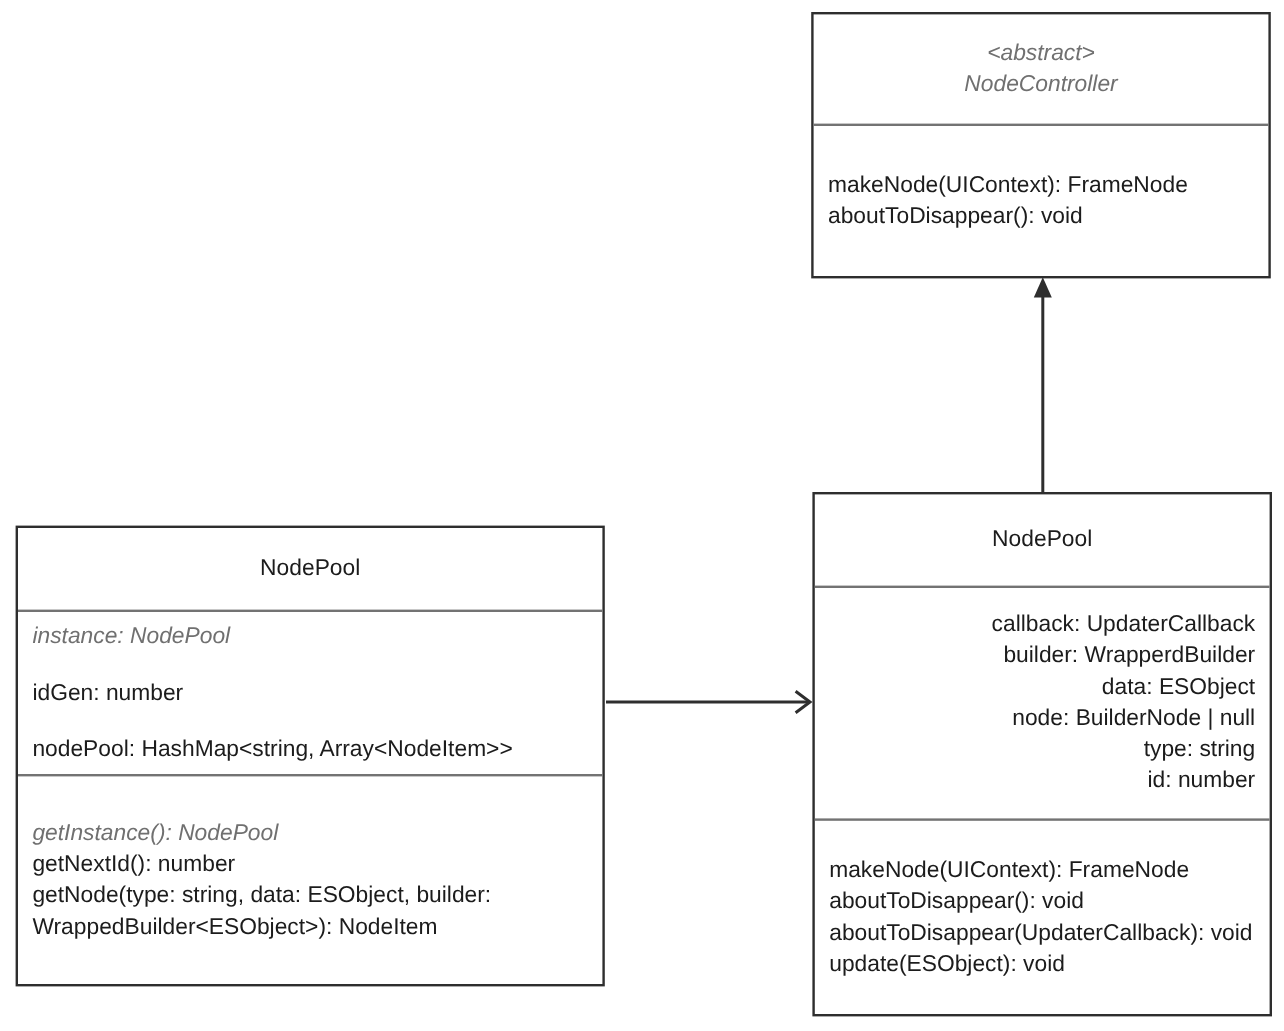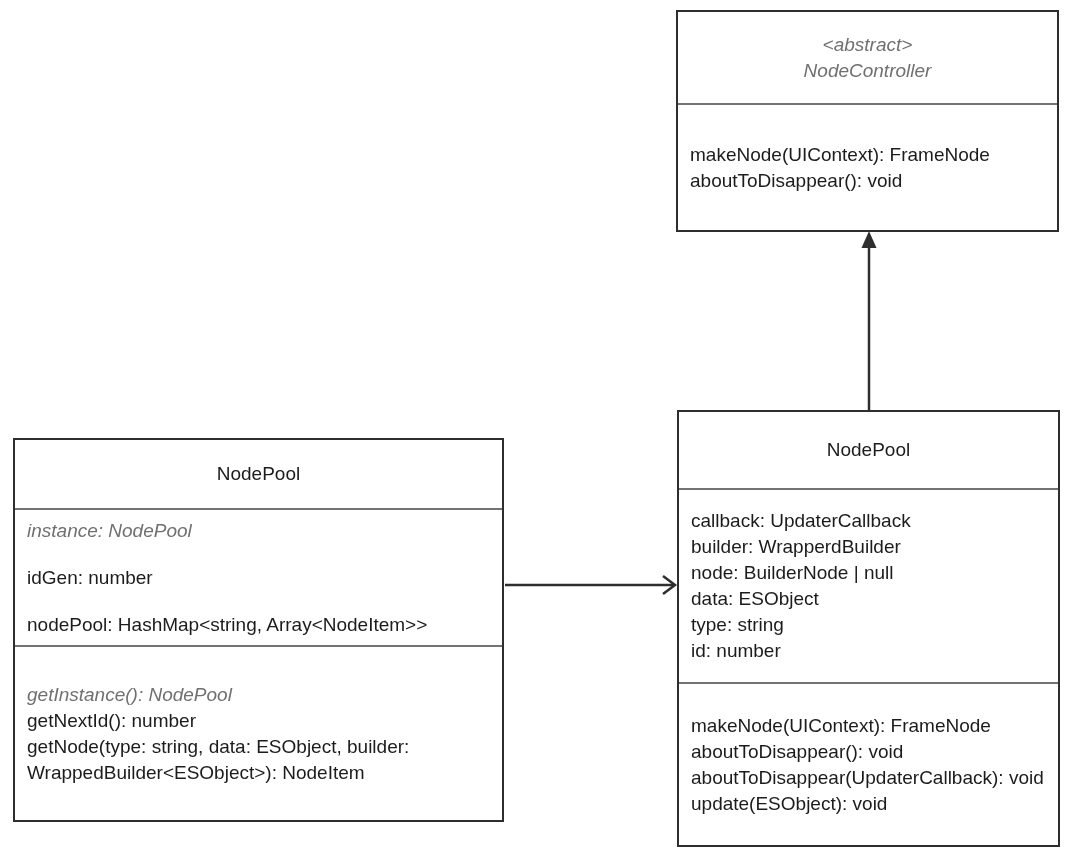--- a/index.html
+++ b/index.html
@@ -88,25 +88,25 @@
       <div class="member muted-italic">getInstance(): NodePool</div>
       <div class="member">getNextId(): number</div>
       <div class="member">getNode(type: string, data: ESObject, builder: WrappedBuilder&lt;ESObject&gt;): NodeItem</div>
     </div>
   </div>
 
   <div class="class-box" style="left:677px; top:410px; width:383px; height:437px;">
     <div class="sec title" style="height:76px;">
       <div>NodePool</div>
     </div>
-    <div class="sec" style="height:194px;">
+    <div class="sec" style="height:194px;align-items:flex-end;">
       <div class="member">callback: UpdaterCallback</div>
       <div class="member">builder: WrapperdBuilder</div>
+      <div class="member">data: ESObject</div>
       <div class="member">node: BuilderNode | null</div>
-      <div class="member">data: ESObject</div>
       <div class="member">type: string</div>
       <div class="member">id: number</div>
     </div>
     <div class="sec" style="flex:1;">
       <div class="member">makeNode(UIContext): FrameNode</div>
       <div class="member">aboutToDisappear(): void</div>
       <div class="member">aboutToDisappear(UpdaterCallback): void</div>
       <div class="member">update(ESObject): void</div>
     </div>
   </div>

